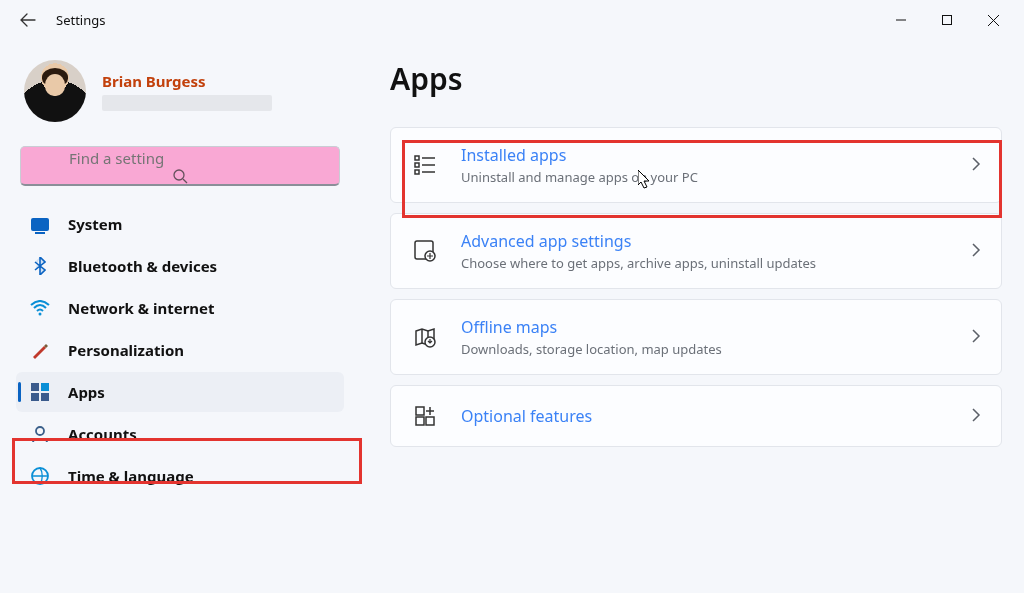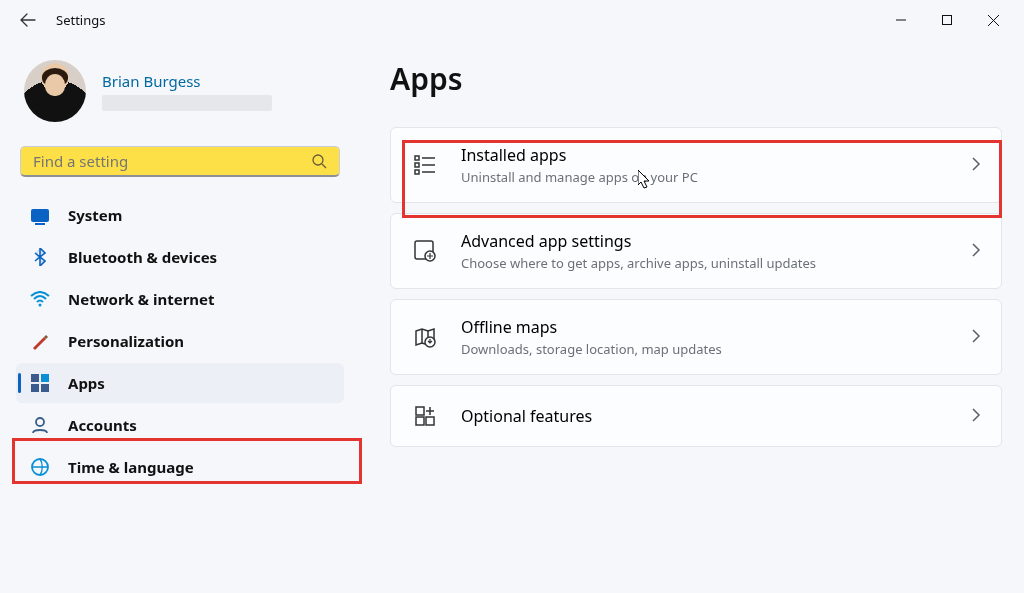--- a/index.html
+++ b/index.html
@@ -11,42 +11,42 @@
   .win-controls { margin-left: auto; display: flex; }
   .win-btn { width: 46px; height: 32px; display: flex; align-items: center; justify-content: center; cursor: pointer; }
 
   .content { display: flex; height: calc(100% - 40px); }
 
   .sidebar { width: 360px; padding: 10px 16px 0 16px; }
   .profile { display: flex; align-items: center; gap: 16px; padding: 10px 8px 18px 8px; }
   .avatar { width: 62px; height: 62px; border-radius: 50%; background: radial-gradient(circle at 50% 28%, #e9c9a8 0 14px, transparent 14px), radial-gradient(circle at 50% 100%, #111 0 42px, transparent 42px); background-color:#d8d0c8; position:relative; overflow:hidden; }
   .avatar::after{content:"";position:absolute;top:14px;left:50%;transform:translateX(-50%);width:20px;height:22px;background:#e9c9a8;border-radius:50% 50% 45% 45%;}
   .avatar::before{content:"";position:absolute;top:8px;left:50%;transform:translateX(-50%);width:26px;height:18px;background:#2b1a0e;border-radius:50% 50% 40% 40%;}
-  .profile-name { font-size: 15px; font-weight: 400; color: #0369a1; }
+  .profile-name { font-size: 15px; font-weight: 700; color: #c2410c; }
   .profile-sub { width:170px;height:16px;background:#e5e7eb;margin-top:4px;border-radius:2px; }
 
-  .search { margin: 6px 4px 18px 4px; height: 31px; border: 1px solid #c9cdd4; border-bottom: 2px solid #8a8f98; border-radius: 5px; background:#fde047; display:flex; align-items:center; padding:0 12px; }
+  .search { margin: 6px 4px 18px 4px; height: 40px; border: 1px solid #c9cdd4; border-bottom: 2px solid #8a8f98; border-radius: 5px; background:#f9a8d4; display:flex; align-items:center; padding:0 12px;flex-direction:column; }
   .search input { flex:1; border:none; outline:none; background:transparent; font-size:15px; color:#5b6068; }
   .search .sicon { opacity:.75; }
 
   .nav { display:flex; flex-direction:column; gap:2px;font-weight:bold; }
   .nav-item { display:flex; align-items:center; gap:18px; padding:10px 14px; border-radius:6px; cursor:pointer; font-size:15px; color:#111; position:relative; }
   .nav-item.active { background:#eceff5; }
   .nav-item.active::before { content:""; position:absolute; left:2px; top:10px; bottom:10px; width:3px; background:#0a63c2; border-radius:3px; }
   .nav-icon { width:20px; height:20px; display:flex; align-items:center; justify-content:center; }
 
   .red-box-sidebar { position:absolute; border:3px solid #e3342f; pointer-events:none; }
 
   .main { flex:1; padding: 18px 22px 0 30px; }
   .page-title { font-size:30px; font-weight:600; color:#111; margin-bottom:28px; }
 
   .card { background:#fcfdff; border:1px solid #e2e5eb; border-radius:6px; padding:16px 20px; display:flex; align-items:center; gap:22px; margin-bottom:10px; cursor:pointer; }
   .card-icon { width:28px; height:28px; display:flex; align-items:center; justify-content:center; color:#333; }
   .card-body { flex:1; }
-  .card-title { font-size:16px; color:#000000; }
+  .card-title { font-size:16px; color:#3b82f6; }
   .card-sub { font-size:13px; color:#6b7078; margin-top:2px; }
   .chev { color:#5b6068; }
 
   .red-box-card { border:3px solid #e3342f; position:absolute; pointer-events:none; }
 
   .cursor { position:absolute; width:14px; height:20px; pointer-events:none; }
 
   
   .ic-system{width:18px;height:13px;background:linear-gradient(#0a63c2,#0a63c2);border-radius:2px;position:relative;}
   .ic-system::after{content:"";position:absolute;bottom:-3px;left:4px;width:10px;height:2px;background:#0a63c2;}

